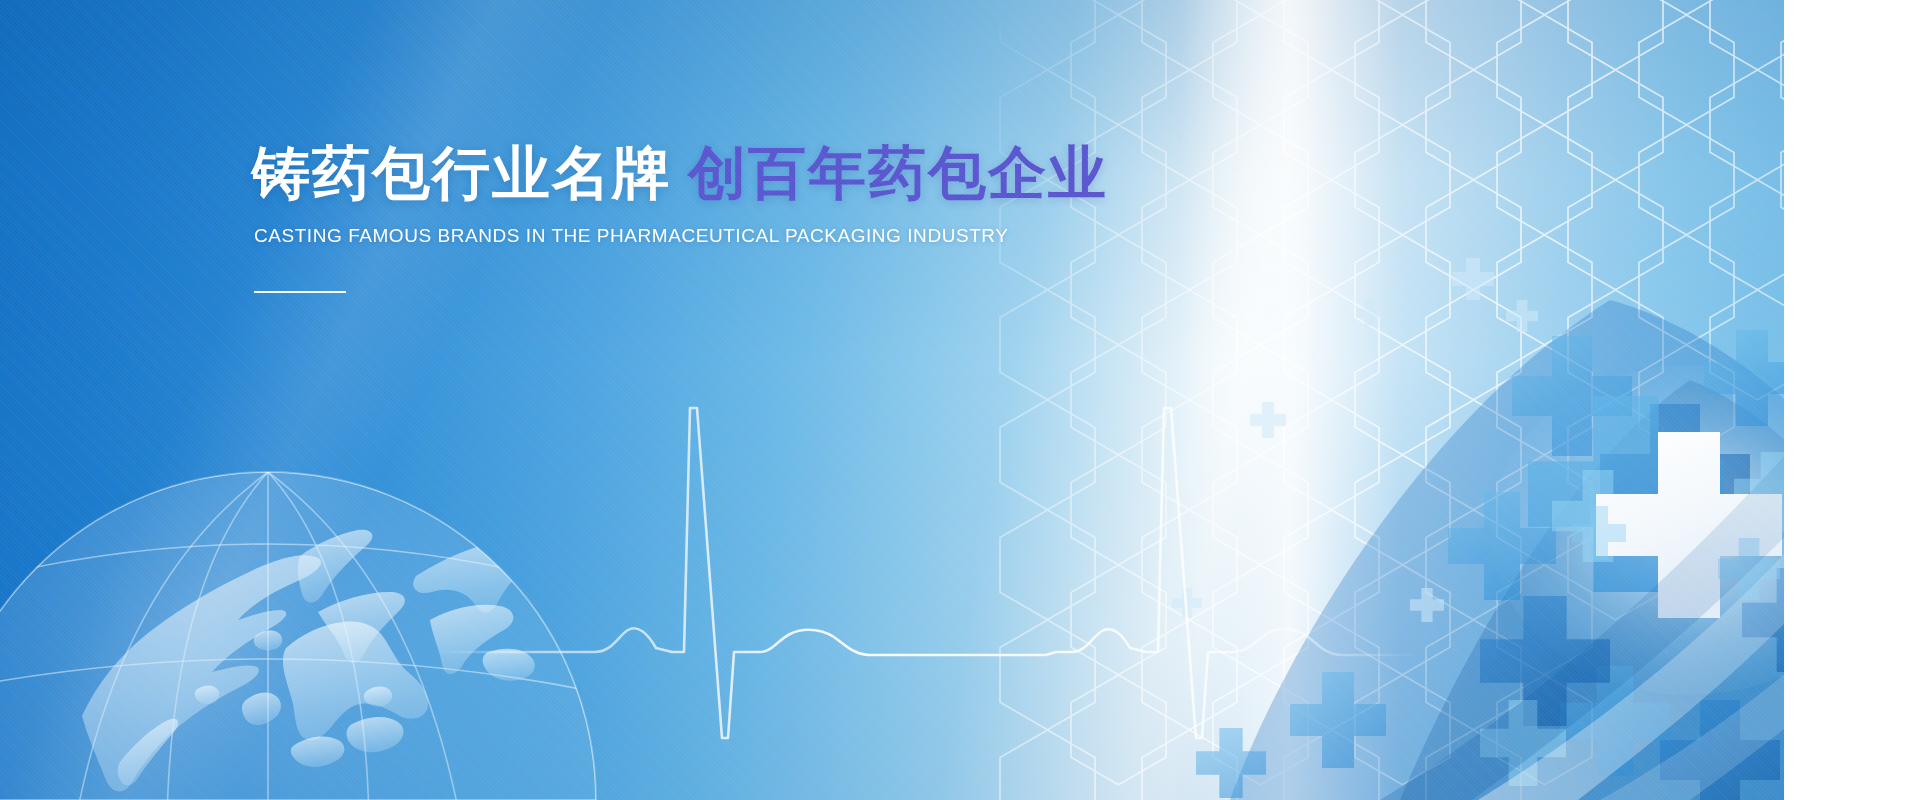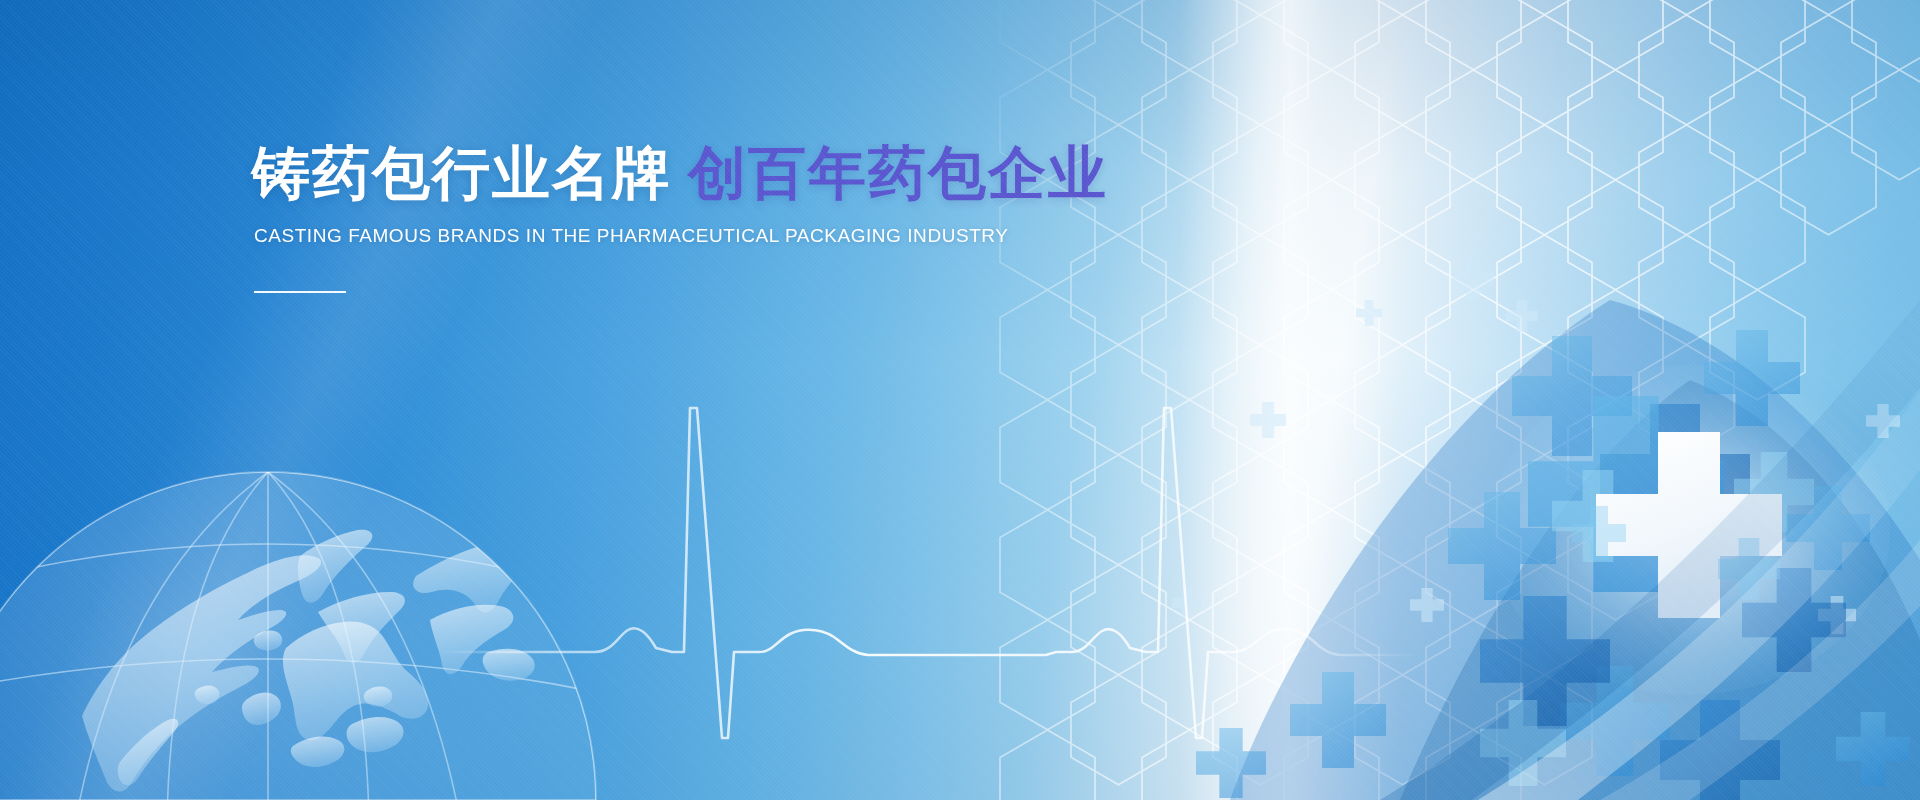--- a/index.html
+++ b/index.html
@@ -2,21 +2,21 @@
 <html><head>
 <meta charset="utf-8">
 <style>
   html, body {
     margin: 0;
     padding: 0;
     background: #ffffff;
   }
   #banner {
     position: relative;
-    width: 1920px;
+    width: 1784px;
     height: 800px;
     overflow: hidden;
     font-family: "Liberation Sans", "DejaVu Sans", sans-serif;
     background: #3ea3e0;
   }
 
   
   .bg-base {
     position: absolute;
     inset: 0;

